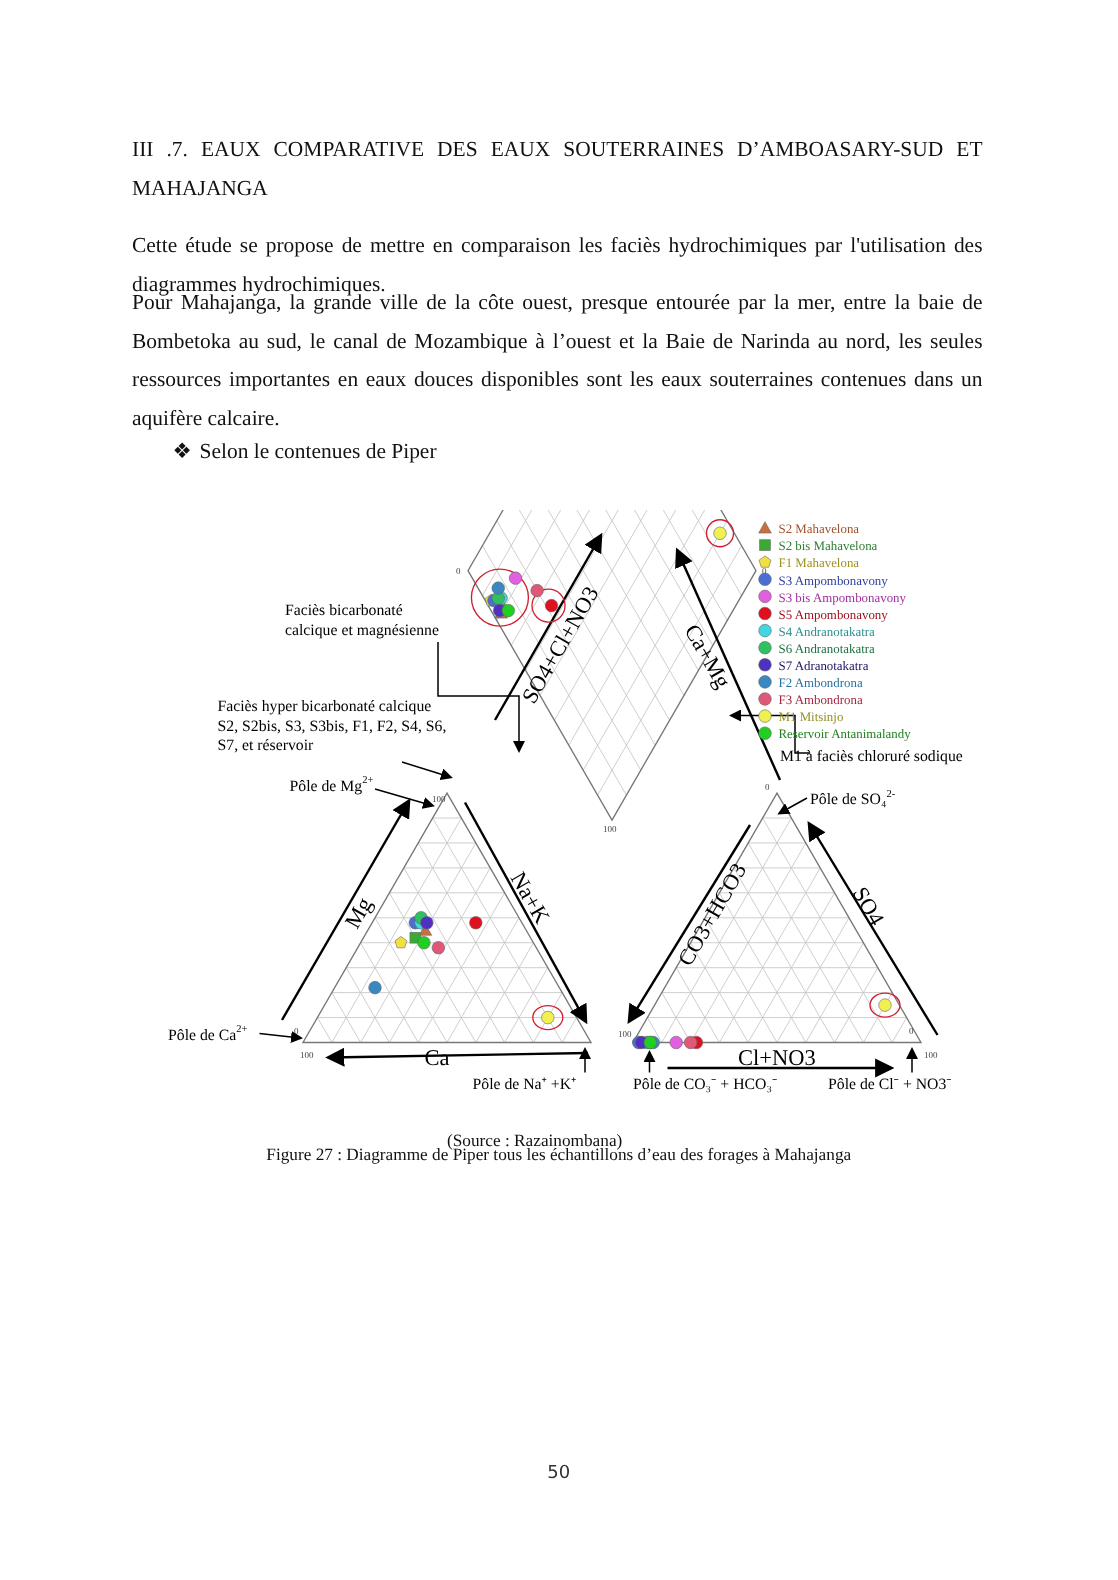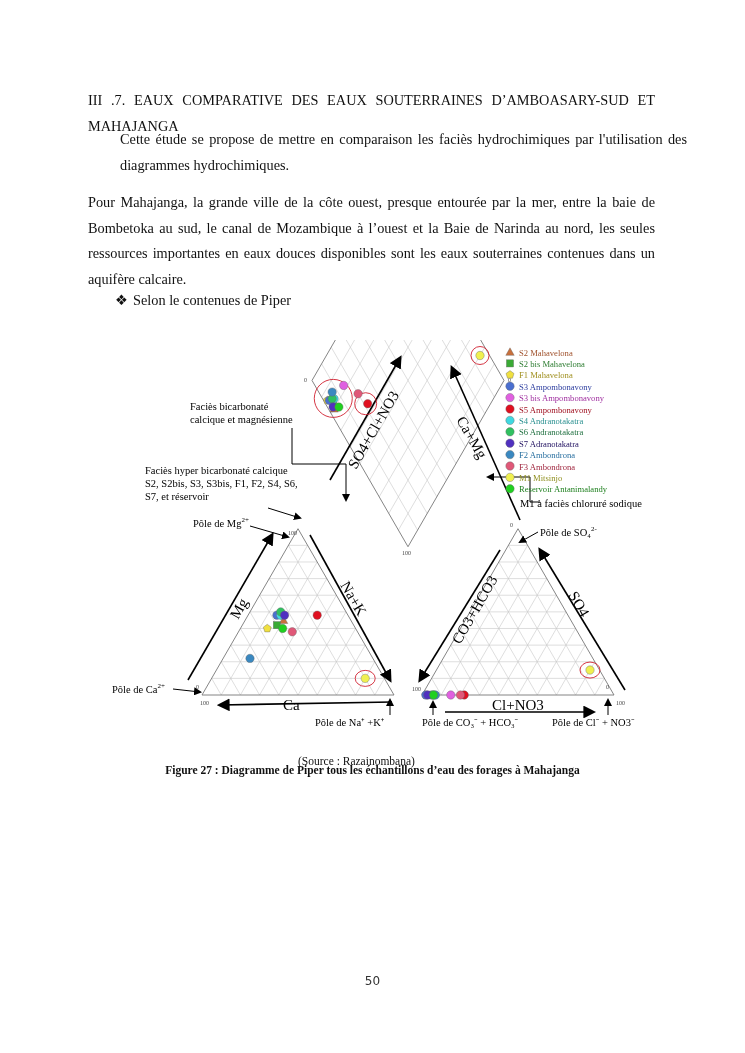--- a/index.html
+++ b/index.html
@@ -1,27 +1,27 @@
 <!DOCTYPE html>
 <html><head>
 <meta charset="utf-8">
 <style>
   html, body { margin: 0; padding: 0; background: #ffffff; }
   body { width: 745px; height: 1053px; position: relative; overflow: hidden;
          font-family: "Liberation Serif", serif; color: #111; }
   .para { position: absolute; left: 88px; width: 567px; font-size: 14.3px; line-height: 25.5px;
           text-align: justify; margin: 0; }
   .heading { top: 88px; }
-  .p1 { top: 127px; margin-left: 32px; }
+  .p1 { top: 152px; }
   .p2 { top: 190px; }
   .bullet { position: absolute; left: 115px; top: 292px; font-size: 14.3px; }
   .bullet .glyph { display: inline-block; width: 18px; }
   .figure { position: absolute; left: 100px; top: 340px; width: 560px; height: 400px; }
   .caption { position: absolute; left: 0; width: 745px; text-align: center; top: 764px;
-             font-weight: bold; font-size: 11.5px; }
+             font-weight: normal; font-size: 11.5px; }
   .source { position: absolute; left: 298px; top: 755px; font-size: 11.5px; }
   .pagenum { position: absolute; left: 0; width: 745px; text-align: center; top: 974px;
              font-family: "DejaVu Sans", sans-serif; font-size: 12px; color: #333; }
   svg text { font-family: "Liberation Serif", serif; }
 </style>
 </head>
 <body>
 
 <p class="para heading">III .7. EAUX COMPARATIVE DES EAUX SOUTERRAINES D’AMBOASARY-SUD ET MAHAJANGA</p>
 <p class="para p1">Cette étude se propose de mettre en comparaison les faciès hydrochimiques par l'utilisation des diagrammes hydrochimiques.</p>

